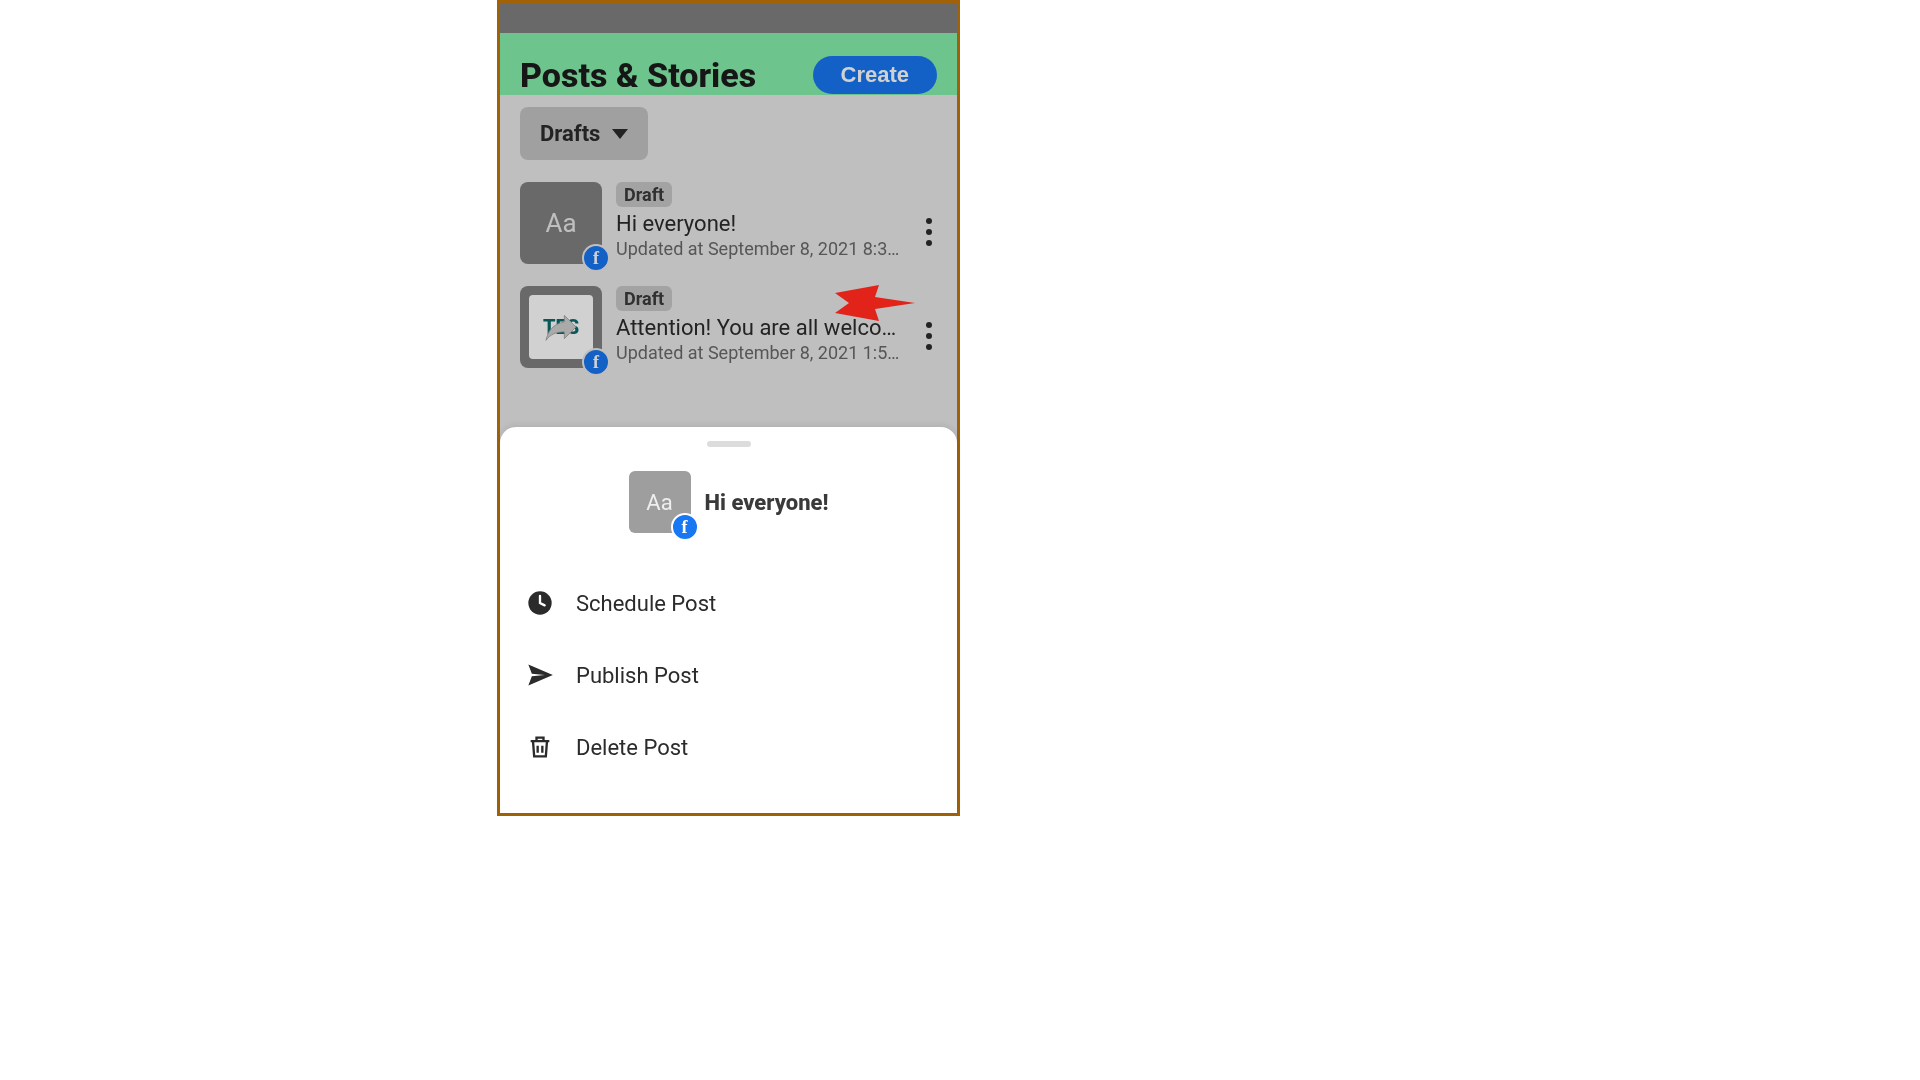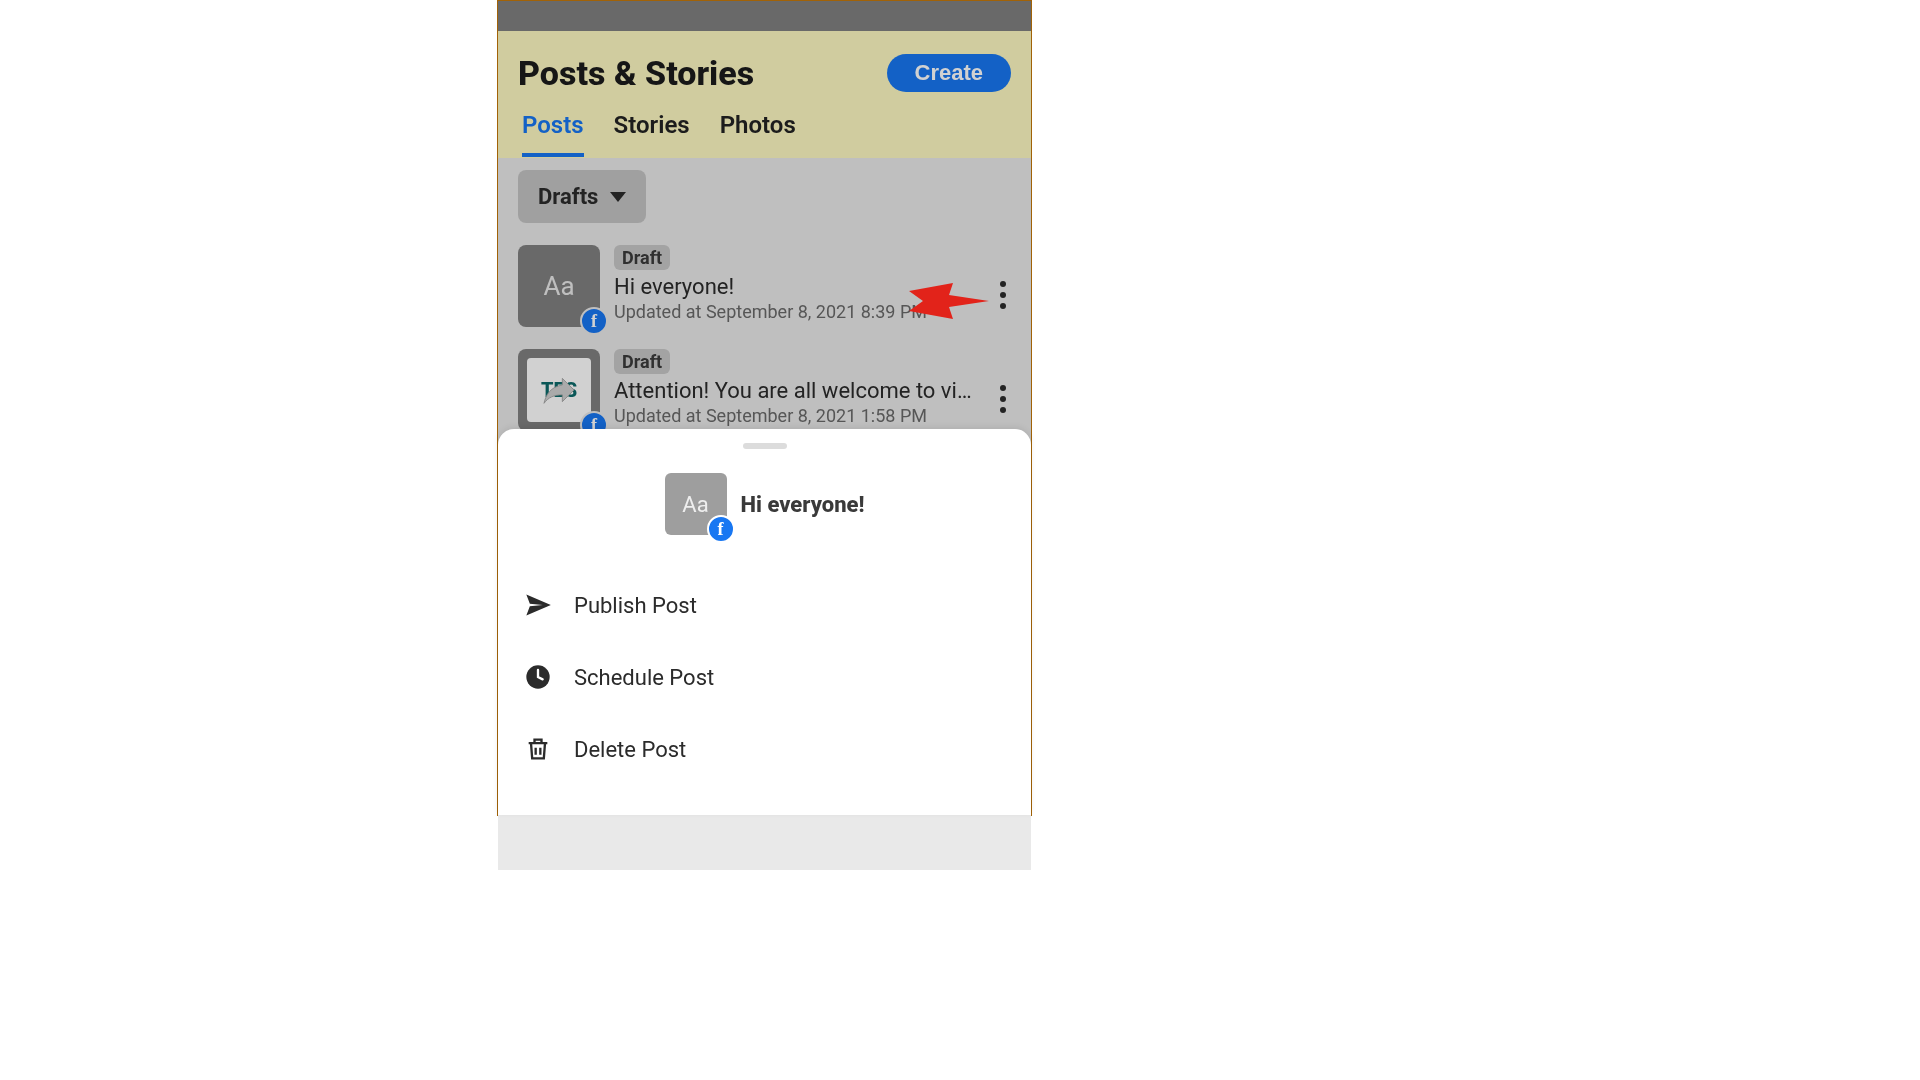--- a/index.html
+++ b/index.html
@@ -8,24 +8,24 @@
     width: 1920px;
     height: 1080px;
     background: #ffffff;
     font-family: -apple-system, BlinkMacSystemFont, "Segoe UI", Roboto, Helvetica, Arial, sans-serif;
     overflow: hidden;
   }
   .phone-frame {
     position: absolute;
     left: 497px;
     top: 0px;
-    width: 535px;
+    width: 463px;
     height: 816px;
-    border: 1px solid #a16207;
-    background: #fef9c3;
+    border: 3px solid #a16207;
+    background: #86efac;
     box-sizing: border-box;
   }
   .dim-overlay {
     position: absolute;
     inset: 0;
     background: rgba(0,0,0,0.18);
     pointer-events: none;
     z-index: 5;
   }
   .statusbar {
@@ -239,25 +239,20 @@
     </svg>
   </div>
 
   <div class="statusbar"></div>
 
   <div class="page-header">
     <div class="page-title">Posts &amp; Stories</div>
     <button class="create-btn">Create</button>
   </div>
 
-  <div class="tabs">
-    <div class="tab active">Posts</div>
-    <div class="tab">Stories</div>
-    <div class="tab">Photos</div>
-  </div>
 
   <div class="main-area">
     <div class="filter-chip">
       <span>Drafts</span>
       <span class="chev-down"></span>
     </div>
 
     
     <div class="post-row">
       <div class="thumb">
@@ -306,34 +301,34 @@
       <div class="sheet-thumb">
         <span>Aa</span>
         <div class="fb-badge">f</div>
       </div>
       <div class="sheet-title">Hi everyone!</div>
     </div>
 
     <div class="sheet-item">
       <span class="sheet-icon">
         <svg width="28" height="28" viewBox="0 0 24 24">
-            <path d="M2 21l21-9L2 3l3 8 11 1-11 1-3 8z" fill="#2b2b2b"></path>
-          </svg>
-      </span>
-      <span>Publish Post</span>
-    </div>
-
-    <div class="sheet-item">
-      <span class="sheet-icon">
-        <svg width="28" height="28" viewBox="0 0 24 24">
             <circle cx="12" cy="12" r="10" fill="#2b2b2b"></circle>
             <path d="M12 6v6l4 2" stroke="#fff" stroke-width="2" fill="none" stroke-linecap="round"></path>
           </svg>
       </span>
       <span>Schedule Post</span>
+    </div>
+
+    <div class="sheet-item">
+      <span class="sheet-icon">
+        <svg width="28" height="28" viewBox="0 0 24 24">
+            <path d="M2 21l21-9L2 3l3 8 11 1-11 1-3 8z" fill="#2b2b2b"></path>
+          </svg>
+      </span>
+      <span>Publish Post</span>
     </div>
 
     <div class="sheet-item">
       <span class="sheet-icon">
         <svg width="28" height="28" viewBox="0 0 24 24" fill="none" stroke="#2b2b2b" stroke-width="2">
             <path d="M4 7h16M9 7V4h6v3M6 7l1 13h10l1-13"></path>
             <path d="M10 11v6M14 11v6"></path>
           </svg>
       </span>
       <span>Delete Post</span>

